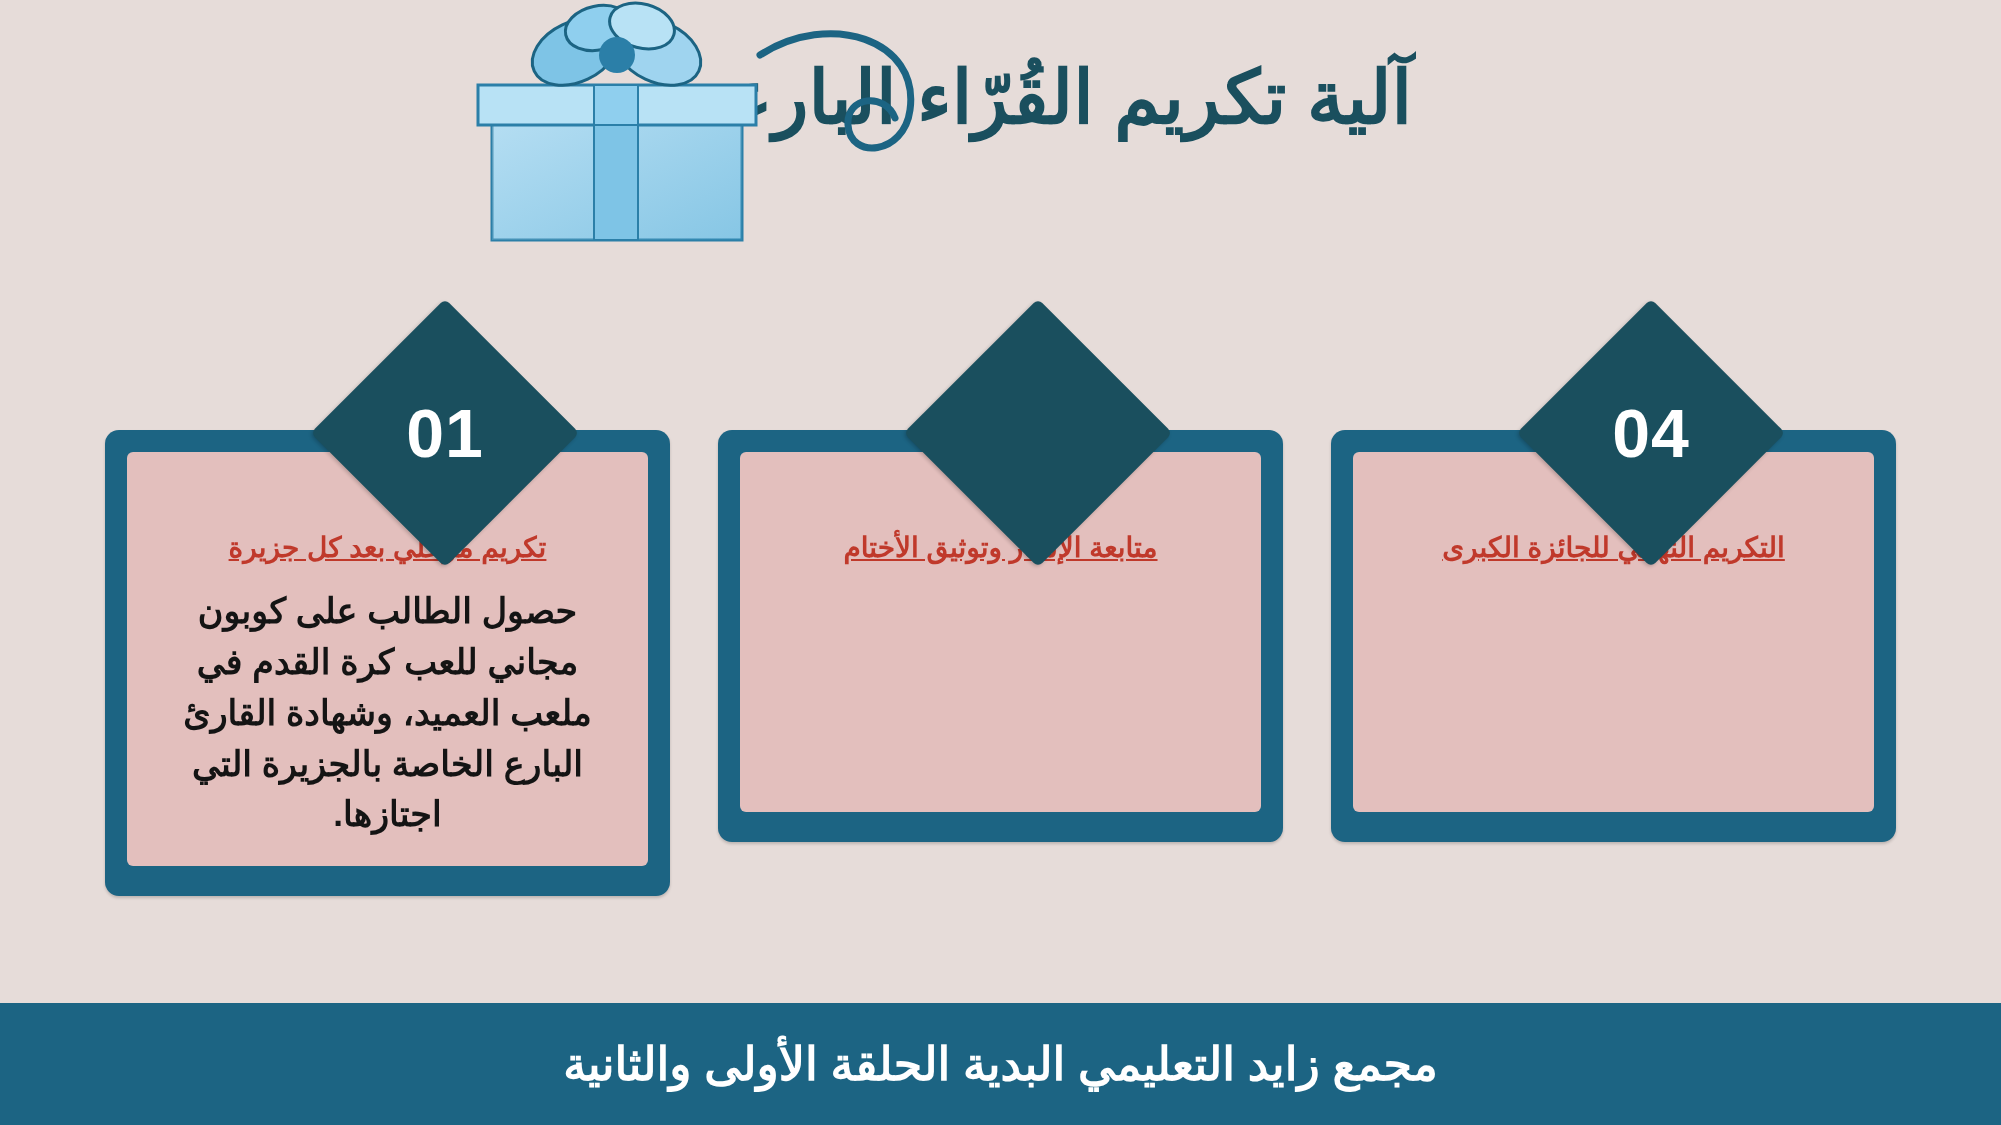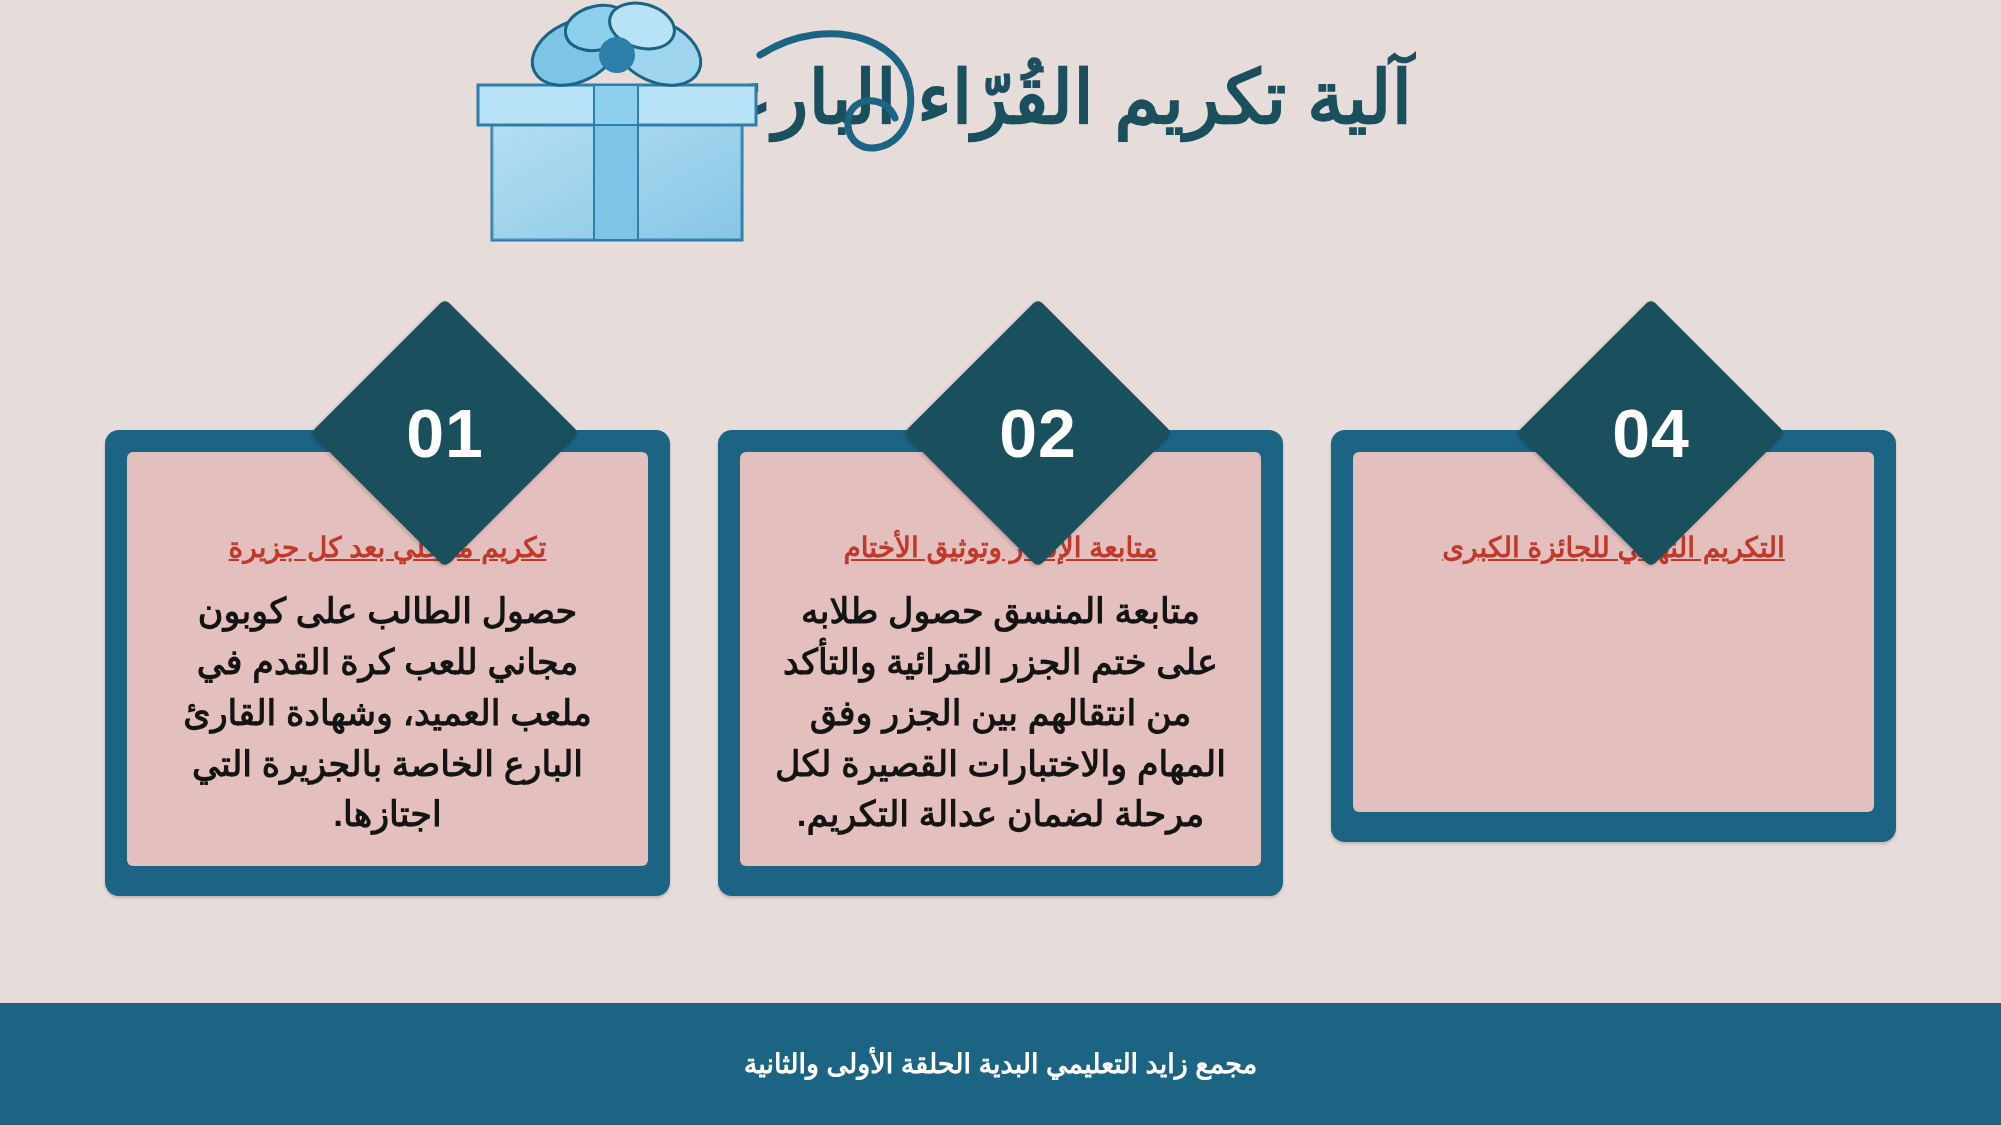--- a/index.html
+++ b/index.html
@@ -123,21 +123,21 @@
     bottom: 0;
     width: 100%;
     height: 122px;
     background: #1c6483;
     display: flex;
     align-items: center;
     justify-content: center;
   }
   .footer-text {
     color: #ffffff;
-    font-size: 27px;
+    font-size: 46px;
     font-weight: bold;
     letter-spacing: 0px;
   }
 </style>
 </head>
 <body>
 
 <div class="slide-title">آلية تكريم القُرّاء البارعين</div>
 
 <div class="gift-wrap">
@@ -175,25 +175,23 @@
     <div class="card-outer">
       <div class="card-inner">
         <div class="card-heading">تكريم مرحلي بعد كل جزيرة</div>
         <div class="card-body">حصول الطالب على كوبون مجاني للعب كرة القدم في ملعب العميد، وشهادة القارئ البارع الخاصة بالجزيرة التي اجتازها.</div>
       </div>
     </div>
   </div>
 
   <div class="card c2">
     <div class="badge"></div>
-    <div class="badge-num">02</div>
     <div class="card-outer">
       <div class="card-inner">
         <div class="card-heading">متابعة الإنجاز وتوثيق الأختام</div>
-        <div class="card-body">متابعة المنسق حصول طلابه على ختم الجزر القرائية والتأكد من انتقالهم بين الجزر وفق المهام والاختبارات القصيرة لكل مرحلة لضمان عدالة التكريم.</div>
       </div>
     </div>
   </div>
 
   <div class="card c3">
     <div class="badge"></div>
     <div class="badge-num">04</div>
     <div class="card-outer">
       <div class="card-inner">
         <div class="card-heading">التكريم النهائي للجائزة الكبرى</div>

